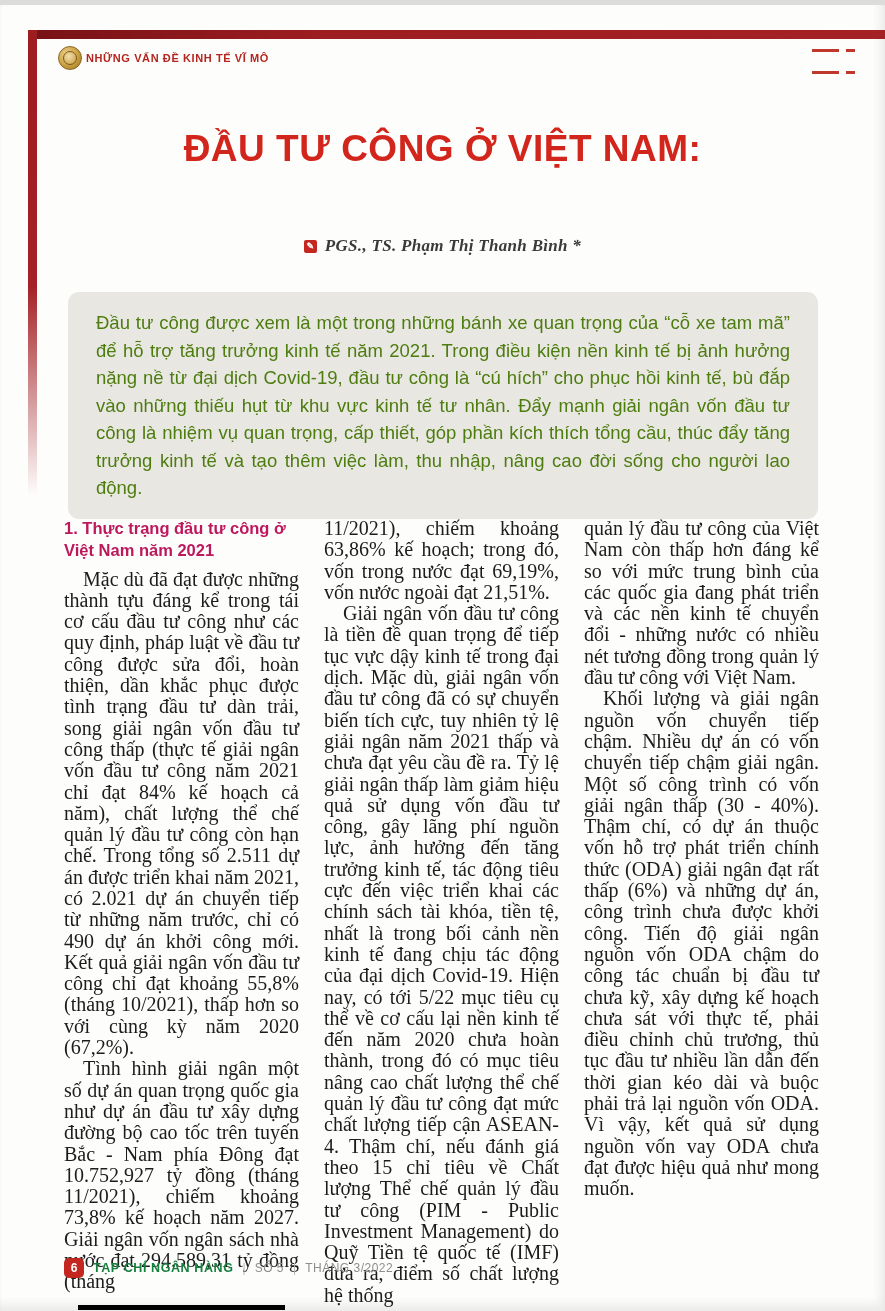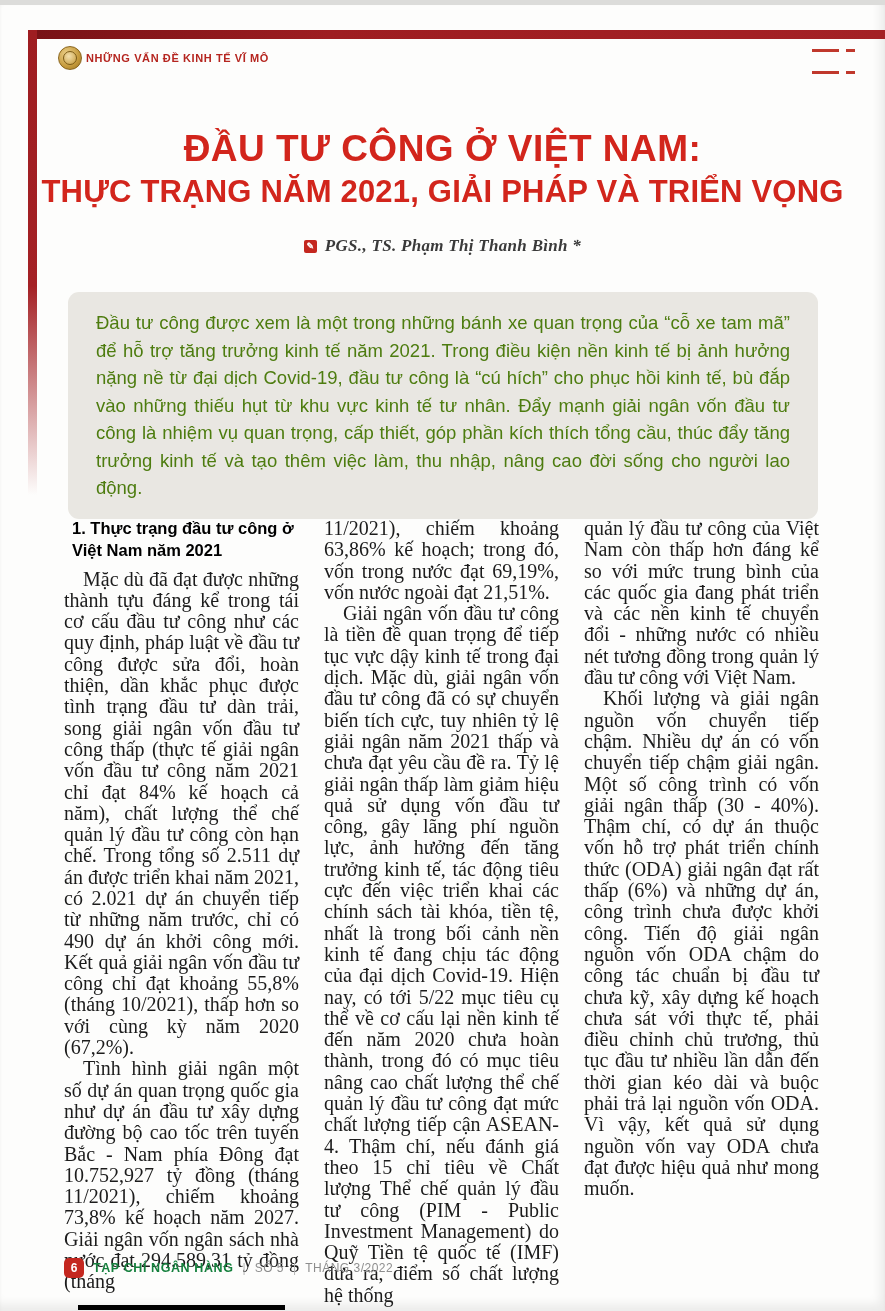--- a/index.html
+++ b/index.html
@@ -45,21 +45,21 @@
   .abstract { position:absolute; left:68px; right:67px; top:292px;
     background:#e9e7e2; border-radius:11px; padding:17px 28px;
     color:#4d7c0f; font:18.5px/27.5px "Liberation Sans", sans-serif;
     text-align:justify; }
 
   .columns { position:absolute; left:64px; top:518px; width:756px; display:flex; gap:25px; }
   .col { width:235px; }
   .col p { margin:0; font-size:20px; line-height:21.3px; text-align:justify; color:#1c1c1c; }
   .col p.indent { text-indent:19px; }
   .section-heading { font:bold 16.5px/1.32 "Liberation Sans", sans-serif;
-    color:#000000; margin:0 0 7px 8px; }
+    color:#be185d; margin:0 0 7px 0; }
 
   .footnote { margin:12px auto 0 auto; width:88%; border-top:5px solid #000000; padding-top:3px;
     font:italic 11.5px "Liberation Serif", serif; color:#2e2e2e; text-align:center; }
 
   .footer { position:absolute; left:64px; top:1258px; display:flex; align-items:center; gap:9px;
     font-family:"Liberation Sans", sans-serif; }
   .page-num { width:20px; height:20px; background:#c4271f; color:#fff; border-radius:5px;
     display:flex; align-items:center; justify-content:center; font:bold 12px "Liberation Sans", sans-serif; }
   .journal-name { font-weight:bold; font-size:12.5px; color:#15803d; letter-spacing:0.6px; }
   .footer-sep { color:#b3b3b3; font-size:12px; }
@@ -85,21 +85,20 @@
     <span class="dash-long"></span>
     <span class="dash-short"></span>
   </div>
   <div class="dash-row r2">
     <span class="dash-long"></span>
     <span class="dash-short"></span>
   </div>
 
   <div class="title-block">
     <div class="title-line1">ĐẦU TƯ CÔNG Ở VIỆT NAM:</div>
-    <div class="title-line2">THỰC TRẠNG NĂM 2021, GIẢI PHÁP VÀ TRIỂN VỌNG</div>
   </div>
 
   <div class="author-row">
     <span class="author-icon">✎</span>
     <span class="author-name">PGS., TS. Phạm Thị Thanh Bình *</span>
   </div>
 
   <div class="abstract">
     <span>Đầu tư công được xem là một trong những bánh xe quan trọng của “cỗ xe tam mã” để hỗ trợ tăng trưởng kinh tế năm 2021. Trong điều kiện nền kinh tế bị ảnh hưởng nặng nề từ đại dịch Covid-19, đầu tư công là “cú hích” cho phục hồi kinh tế, bù đắp vào những thiếu hụt từ khu vực kinh tế tư nhân. Đẩy mạnh giải ngân vốn đầu tư công là nhiệm vụ quan trọng, cấp thiết, góp phần kích thích tổng cầu, thúc đẩy tăng trưởng kinh tế và tạo thêm việc làm, thu nhập, nâng cao đời sống cho người lao động.</span>
   </div>

